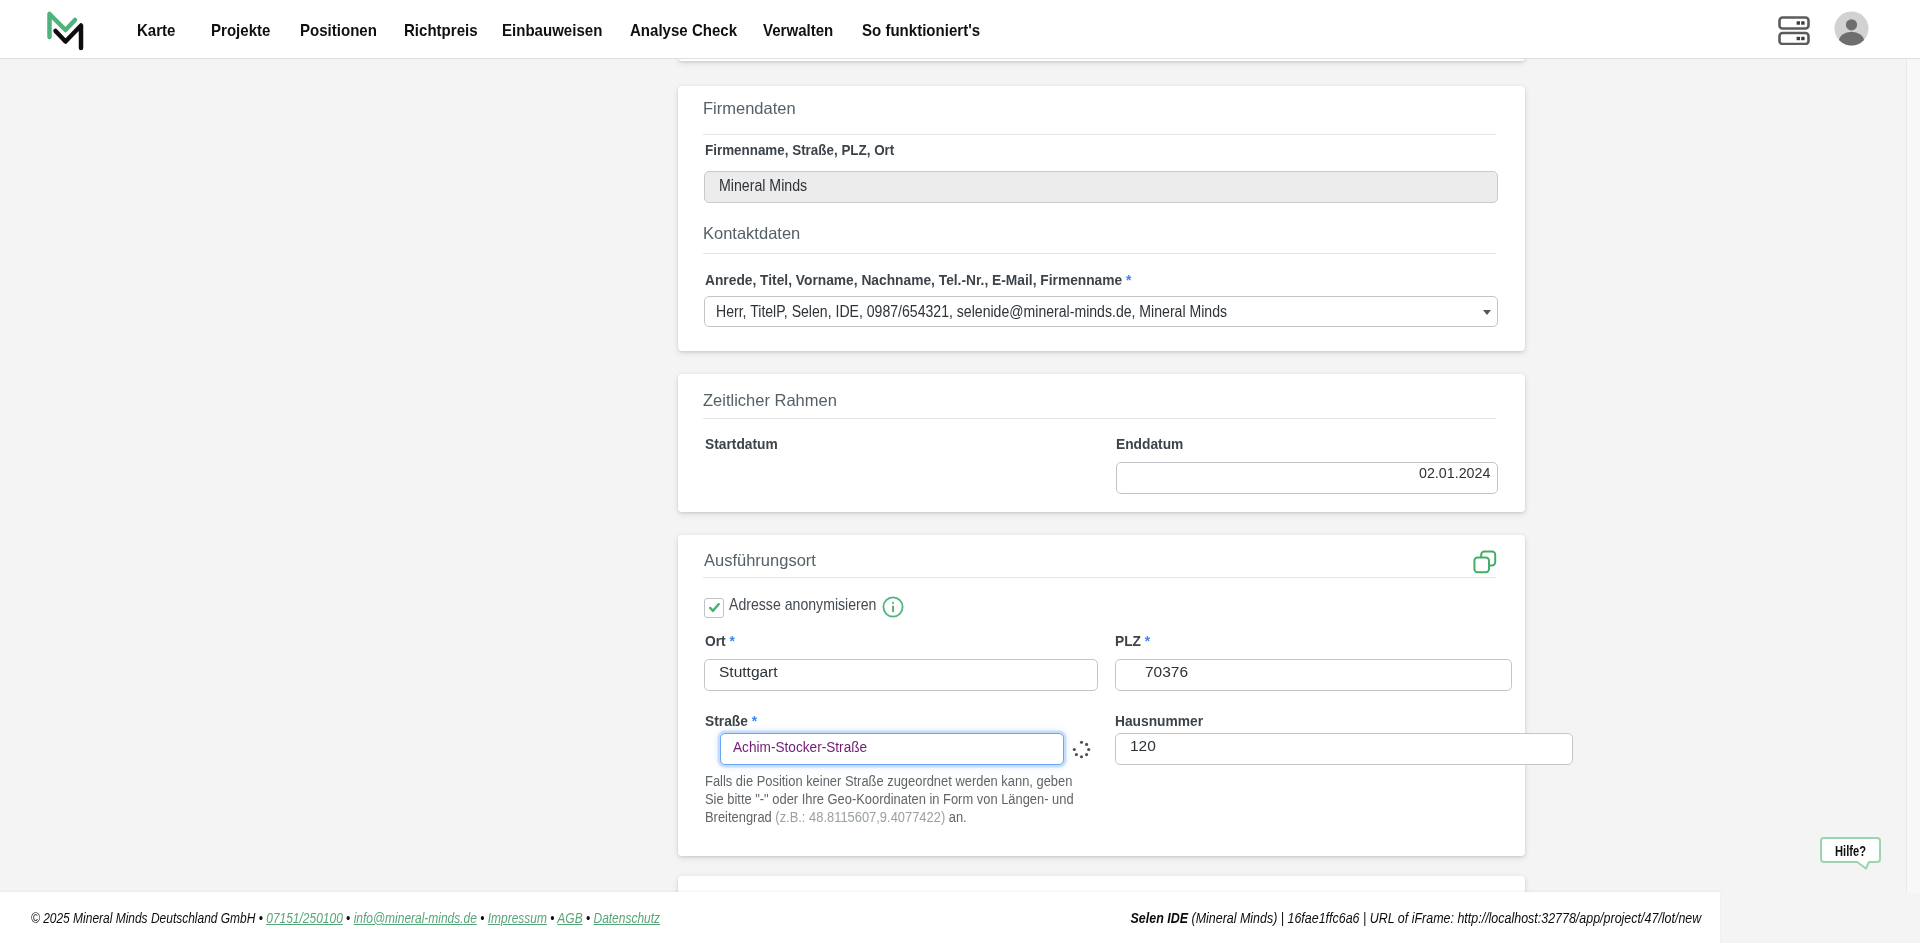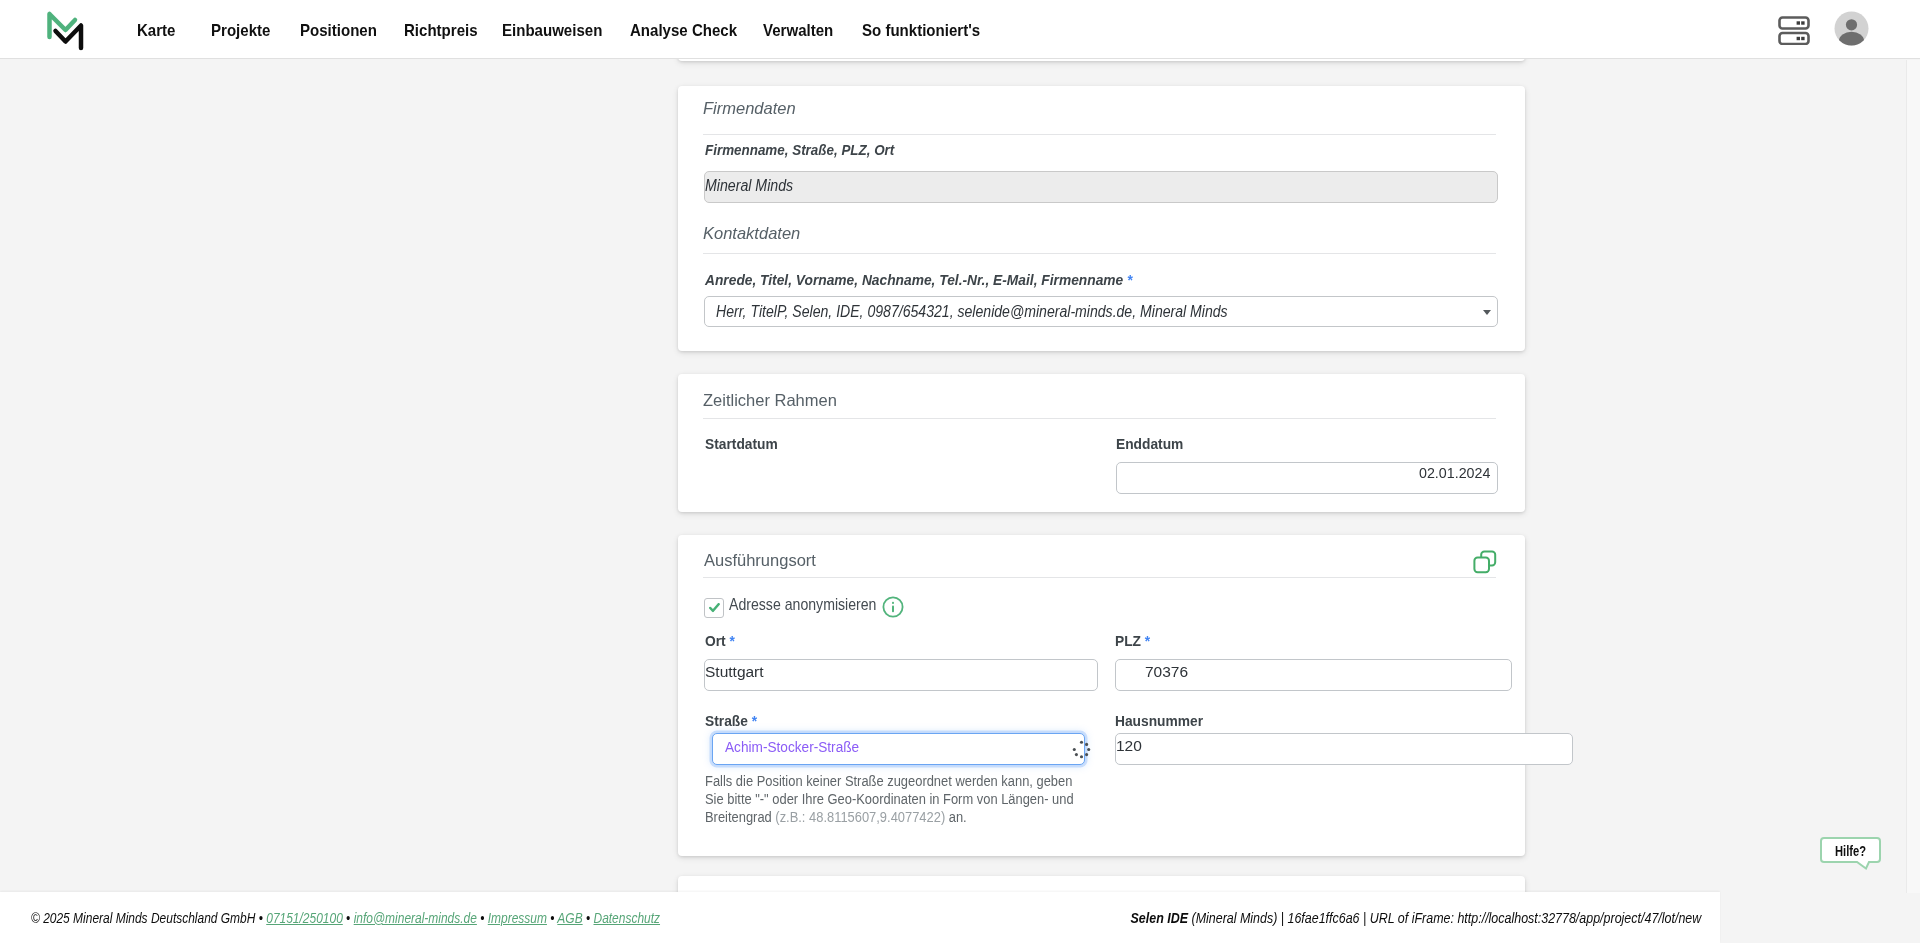--- a/index.html
+++ b/index.html
@@ -16,35 +16,35 @@
   .hdr-ic { position:absolute; top:0; }
 
   
   .scrollbar { position:absolute; left:1906px; top:60px; width:14px; height:833px;
                background:#f8f8f8; border-left:1px solid #eaeaea; z-index:5; }
 
   
   .card { position:absolute; left:678px; width:847px; background:#fff; border-radius:4px;
           box-shadow:0 1px 3px rgba(0,0,0,0.10), 0 2px 6px rgba(0,0,0,0.10); }
   .card0 { top:40px; height:21px; border-radius:0 0 4px 4px; z-index:2; }
-  .card1 { top:86px;   height:265px;font-style:italic; }
+  .card1 { top:86px;   height:265px; }
   .card2 { top:373.5px; height:138.5px;text-align:right; }
   .card3 { top:534.5px; height:321px; }
   .card4 { top:876px; height:40px; border-radius:4px 4px 0 0; }
 
   .ctitle { position:absolute; left:25px; font-size:16.5px; font-weight:400; color:#566067;
             line-height:16.5px; white-space:nowrap; }
   .divider { position:absolute; left:25px; width:793px; height:0; border-top:1px solid #e4e5e7; }
   .lbl { position:absolute; font-size:14.5px; font-weight:700; color:#3d4449; line-height:14.5px;
          white-space:nowrap; transform:scaleX(0.95); transform-origin:0 0; }
   .req { color:#4184f3; font-weight:700; }
 
   .inp { position:absolute; height:32px; background:#fff; border:1px solid #c2c6ca;
          border-radius:5px; font-size:15.5px; color:#2e3338; line-height:24px;
-         padding-left:0; white-space:nowrap; }
+         padding-left:14px; white-space:nowrap; }
   .inp.dis { background:#ececec; border-color:#c9c9c9; font-size:16px; line-height:27px; }
   .inp.date { padding-left:10.5px; line-height:20px; }
   .sel { position:absolute; height:31px; background:#fff; border:1px solid #c3c6c9;
          border-radius:5px; font-size:16px; color:#2e3338; line-height:30px; padding-left:11px;
          white-space:nowrap; }
   .caret { position:absolute; right:6px; top:13px; width:0; height:0;
            border-left:4.3px solid transparent; border-right:4.3px solid transparent;
            border-top:5px solid #53585c; }
 
   
@@ -156,21 +156,21 @@
       <rect x="10" y="5.8" width="2" height="2.2" rx="0.9" fill="#52b47c"></rect>
     </svg>
 
     <div class="lbl" style="left:27px; top:99.5px">Ort&nbsp;<span class="req">*</span></div>
     <div class="lbl" style="left:437px; top:99.5px">PLZ&nbsp;<span class="req">*</span></div>
     <div class="inp" style="left:26px; top:124.2px; width:394px">Stuttgart</div>
     <div class="inp" style="left:437px; top:124.2px; width:397px; padding-left:29px">70376</div>
 
     <div class="lbl" style="left:27px; top:179px">Straße&nbsp;<span class="req">*</span></div>
     <div class="lbl" style="left:437px; top:179px">Hausnummer</div>
-    <div class="inp focus" style="left:34px; top:198.9px; width:373px; color:#8b5cf6"><span class="sx" style="transform:scaleX(0.88)">Achim-Stocker-Straße</span></div>
+    <div class="inp focus" style="left:42px; top:198.9px; width:344px; color:#701a75"><span class="sx" style="transform:scaleX(0.88)">Achim-Stocker-Straße</span></div>
     <svg style="position:absolute; left:394px; top:205px" width="19" height="19" viewBox="0 0 19 19">
       <g fill="#4a4f53">
         <circle cx="9.5" cy="2.3" r="1.55"></circle>
         <circle cx="14.6" cy="4.4" r="1.55"></circle>
         <circle cx="16.7" cy="9.5" r="1.55"></circle>
         <circle cx="14.6" cy="14.6" r="1.55"></circle>
         <circle cx="9.5" cy="16.7" r="1.55"></circle>
         <circle cx="4.4" cy="14.6" r="1.55"></circle>
         <circle cx="2.3" cy="9.5" r="1.55"></circle>
       </g>

